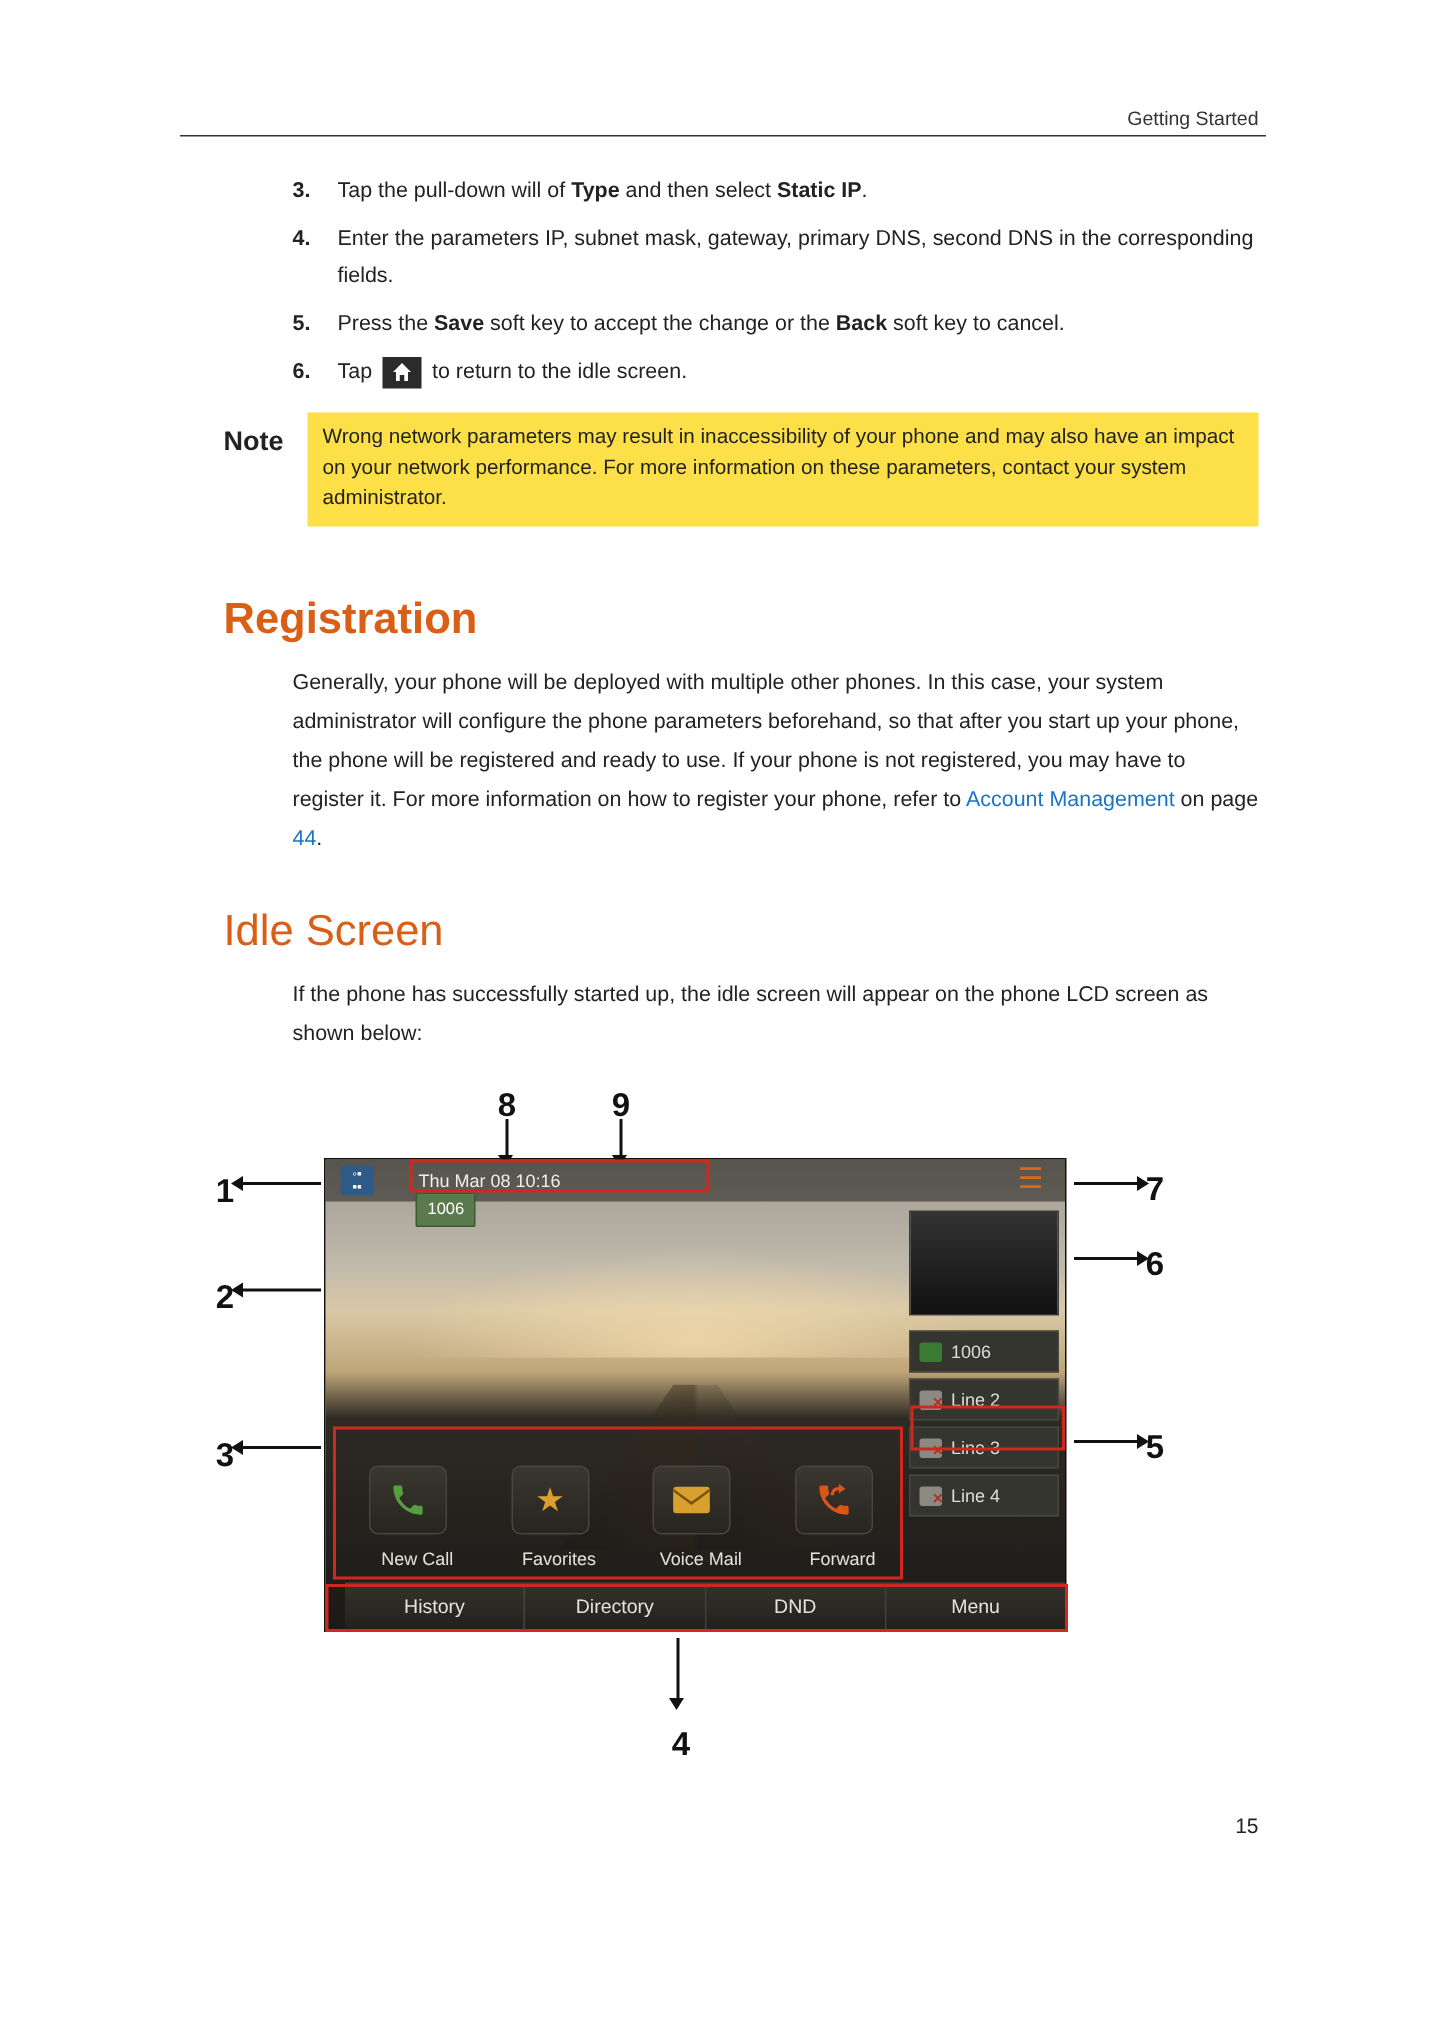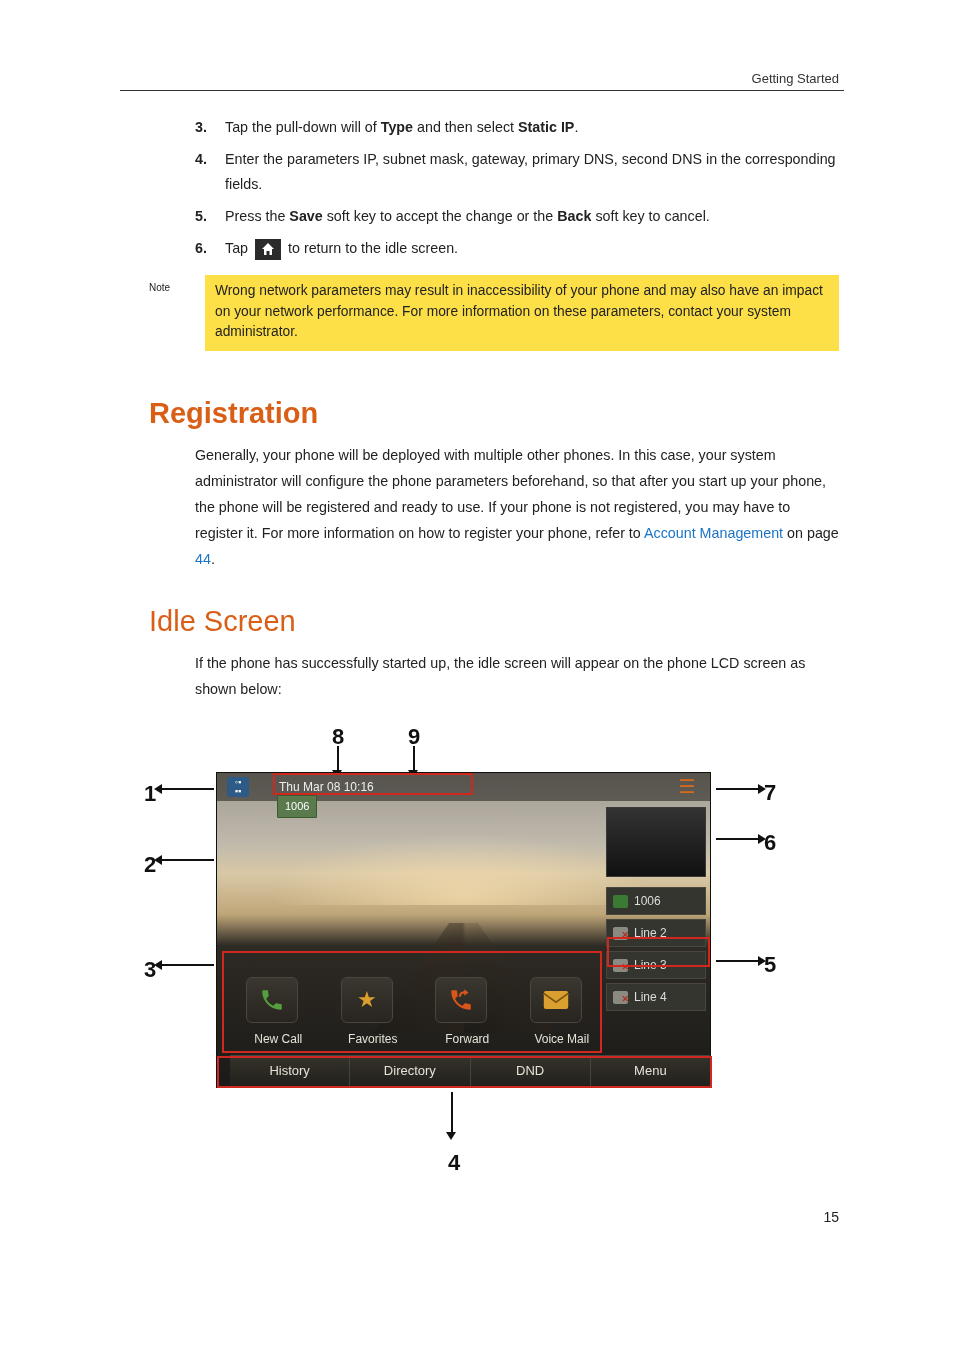--- a/index.html
+++ b/index.html
@@ -46,21 +46,21 @@
     margin: 0 3px;
   }
   .home-icon svg { position: absolute; top: 2px; left: 5px; }
   .note-row {
     position: absolute;
     left: 149px;
     top: 275px;
     right: 115px;
     display: flex;
   }
-  .note-label { font-weight: 400; width: 56px; padding-top: 4px; font-size: 10px; }
+  .note-label { font-weight: 700; width: 56px; padding-top: 4px; font-size: 18px; }
   .note-box {
     background: #fde047;
     padding: 6px 12px 8px 10px;
     flex: 1;
     font-size: 13.8px;
     line-height: 1.5;
   }
   .h-reg {
     position: absolute;
     left: 149px;
@@ -341,36 +341,36 @@
               <path fill="#54a03e" d="M6.6 10.8c1.4 2.8 3.8 5.2 6.6 6.6l2.2-2.2c.3-.3.7-.4 1-.2 1.1.4 2.3.6 3.6.6.6 0 1 .4 1 1v3.4c0 .6-.4 1-1 1C10.6 21 3 13.4 3 4c0-.6.4-1 1-1h3.4c.6 0 1 .4 1 1 0 1.3.2 2.5.6 3.6.1.3 0 .7-.2 1l-2.2 2.2z"></path>
             </svg>
         </div>
         <div class="qlabel">New Call</div>
       </div>
       <div class="qcol">
         <div class="qicon star">★</div>
         <div class="qlabel">Favorites</div>
       </div>
       <div class="qcol">
+        <div class="qicon vm">
+          <svg width="28" height="20" viewBox="0 0 24 18">
+              <rect x="1" y="1" width="22" height="16" rx="2" fill="#d9a030"></rect>
+              <path d="M1 3l11 8 11-8" stroke="#7a5510" stroke-width="1.5" fill="none"></path>
+            </svg>
+        </div>
+        <div class="qlabel">Voice Mail</div>
+      </div>
+      <div class="qcol">
         <div class="qicon fwd">
           <svg width="28" height="26" viewBox="0 0 24 24">
               <path fill="#d9551a" d="M6.6 10.8c1.4 2.8 3.8 5.2 6.6 6.6l2.2-2.2c.3-.3.7-.4 1-.2 1.1.4 2.3.6 3.6.6.6 0 1 .4 1 1v3.4c0 .6-.4 1-1 1C10.6 21 3 13.4 3 4c0-.6.4-1 1-1h3.4c.6 0 1 .4 1 1 0 1.3.2 2.5.6 3.6.1.3 0 .7-.2 1l-2.2 2.2z"></path>
               <path fill="#d9551a" d="M15 2l4 3-4 3V6c-2 0-3 1-3 3h-2c0-3 2-5 5-5V2z"></path>
             </svg>
         </div>
         <div class="qlabel">Forward</div>
-      </div>
-      <div class="qcol">
-        <div class="qicon vm">
-          <svg width="28" height="20" viewBox="0 0 24 18">
-              <rect x="1" y="1" width="22" height="16" rx="2" fill="#d9a030"></rect>
-              <path d="M1 3l11 8 11-8" stroke="#7a5510" stroke-width="1.5" fill="none"></path>
-            </svg>
-        </div>
-        <div class="qlabel">Voice Mail</div>
       </div>
     </div>
 
     <div class="softbar">
       <div class="sbtn">History</div>
       <div class="sbtn">Directory</div>
       <div class="sbtn">DND</div>
       <div class="sbtn">Menu</div>
     </div>
 

